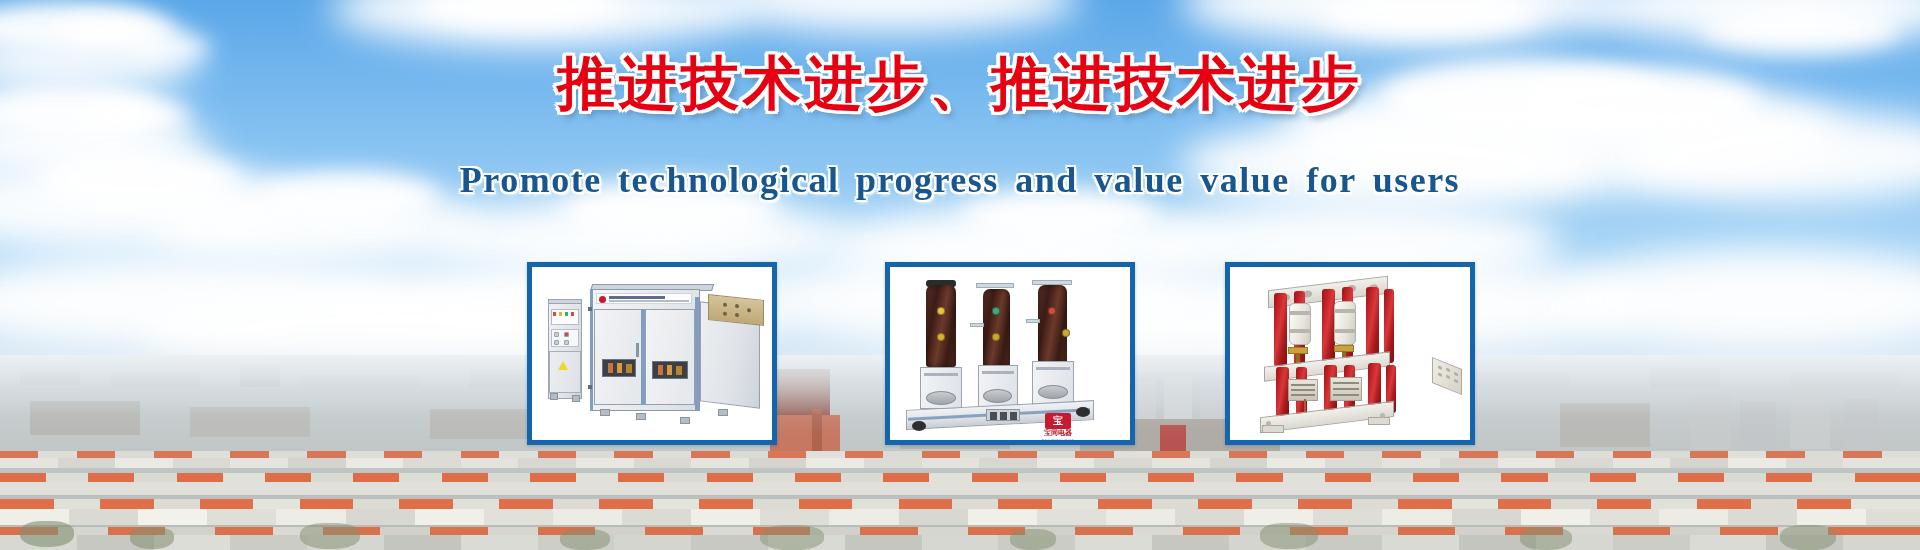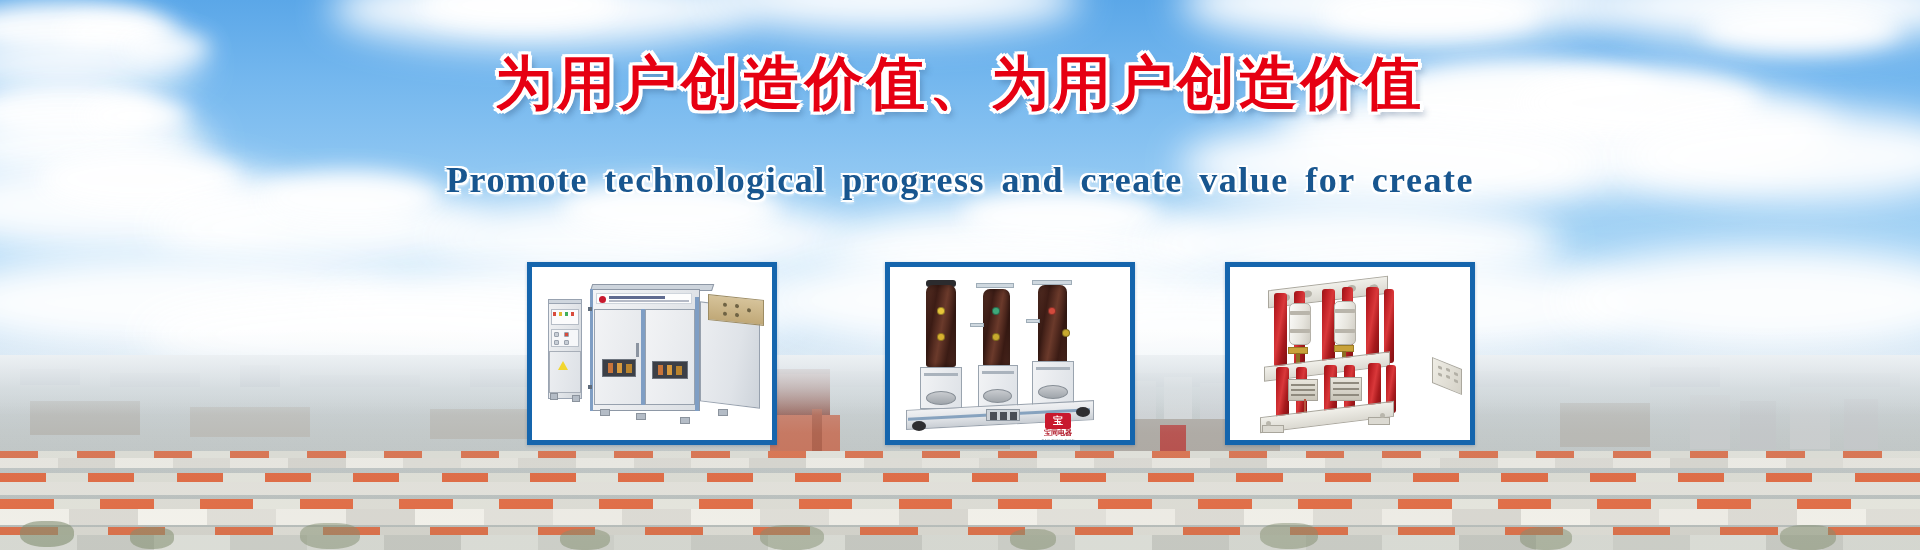--- a/index.html
+++ b/index.html
@@ -366,23 +366,23 @@
       <div class="grn" style="left:1010px; top:174px; width:46px; height:21px; opacity:.5;"></div>
       <div class="grn" style="left:1260px; top:168px; width:58px; height:26px; opacity:.5;"></div>
       <div class="grn" style="left:1520px; top:172px; width:52px; height:23px; opacity:.5;"></div>
       <div class="grn" style="left:1780px; top:170px; width:56px; height:25px; opacity:.5;"></div>
     </div>
 
     <div class="citywash"></div>
     <div class="cityhaze"></div>
   </div>
 
-  <div class="headline">为用户创造价值、为用户创造价值</div>
-
-  <div class="subtitle">Promote technological progress and create value for create</div>
+  <div class="headline">推进技术进步、推进技术进步</div>
+
+  <div class="subtitle">Promote technological progress and value value for users</div>
 
   <div class="panels">
 
     <div class="panel" id="panel-1">
       <div class="shot p1">
         <div class="side-top"></div>
         <div class="side"></div>
         <div class="side-strip"></div>
         <div class="led" style="left:21px; background:#d94b3c;"></div>
         <div class="led" style="left:27px; background:#e0b52f;"></div>

